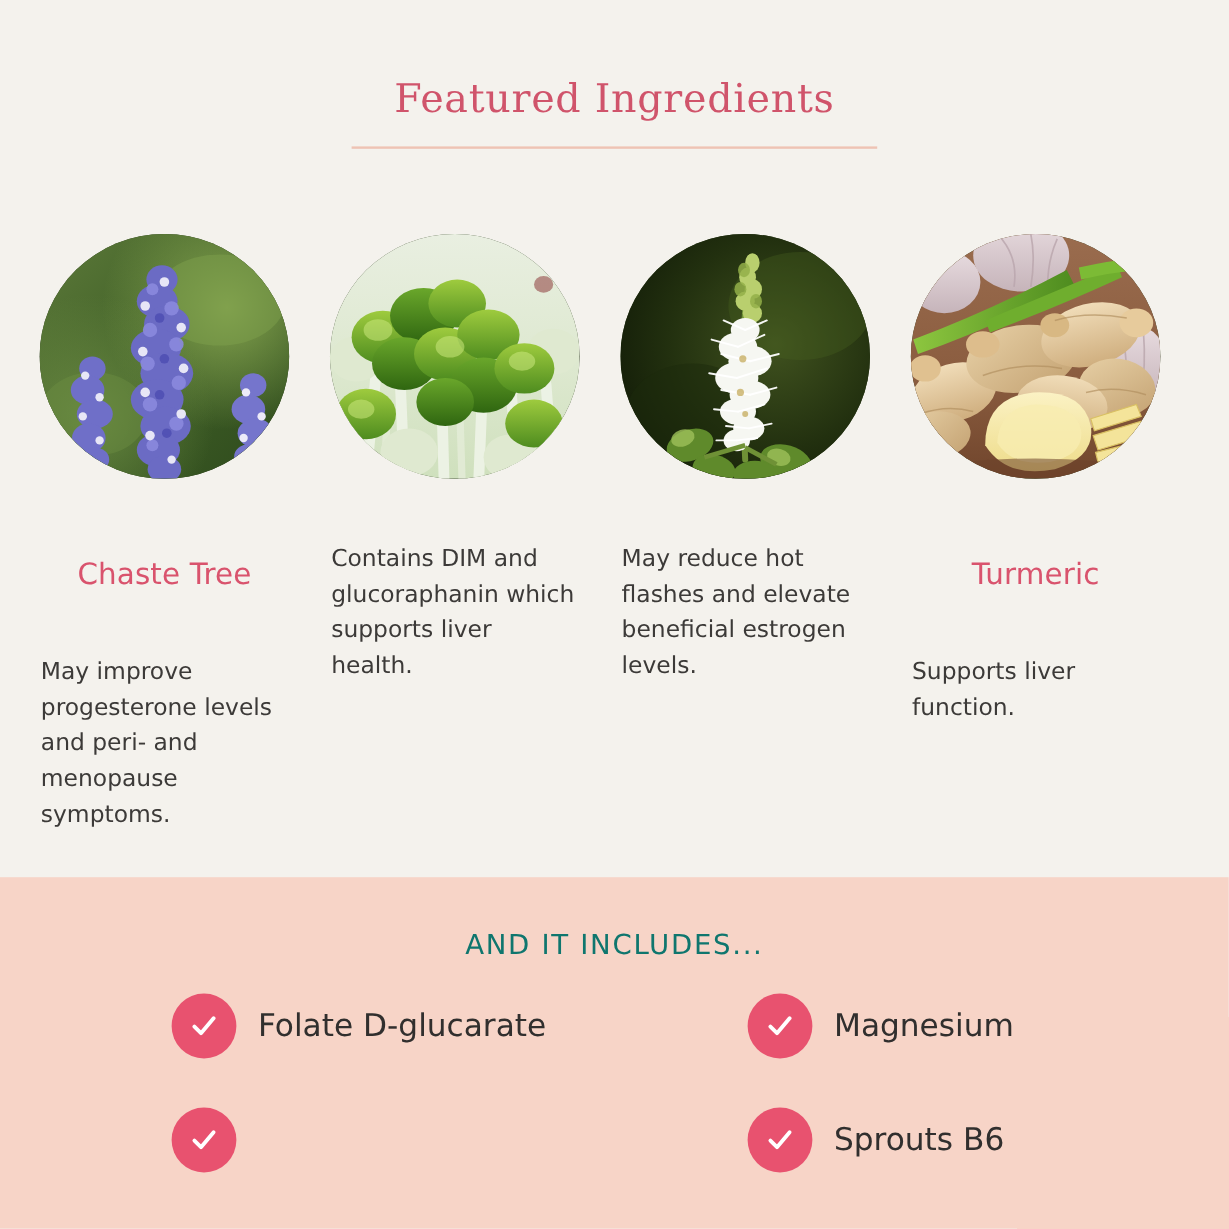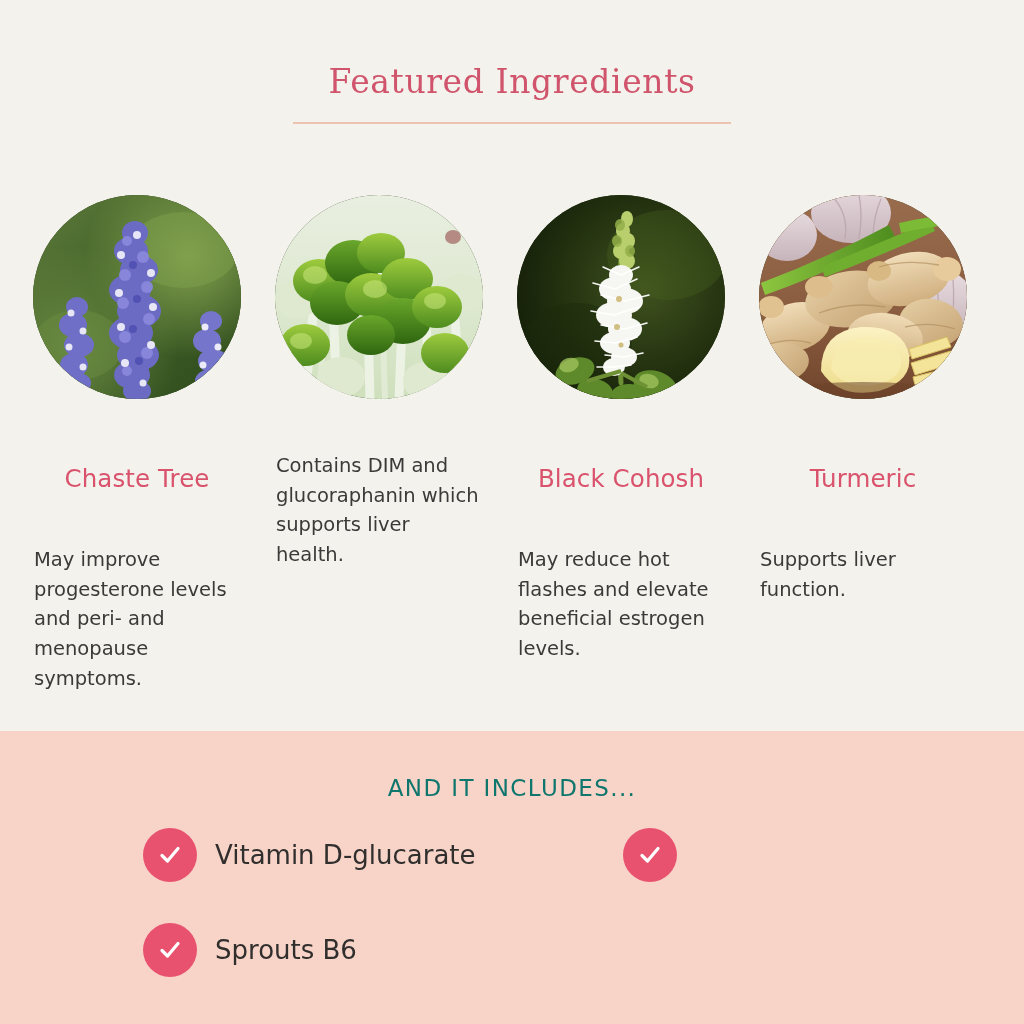--- a/index.html
+++ b/index.html
@@ -400,21 +400,20 @@
               <ellipse cx="112" cy="200" rx="18" ry="11"></ellipse>
             </g>
             <g fill="#9ec05a" opacity="0.8">
               <ellipse cx="52" cy="170" rx="10" ry="7" transform="rotate(-18 52 170)"></ellipse>
               <ellipse cx="132" cy="186" rx="10" ry="7" transform="rotate(16 132 186)"></ellipse>
             </g>
             <path d="M70 186 L104 176" stroke="#6f9136" stroke-width="4" fill="none"></path>
             <path d="M130 192 L104 178" stroke="#6f9136" stroke-width="4" fill="none"></path>
           </svg>
         </div>
-        <div class="card-name">Black Cohosh</div>
         <div class="card-desc">May reduce hot flashes and elevate beneficial estrogen levels.</div>
       </div>
 
       <div class="card">
         <div class="photo">
           <svg viewBox="0 0 208 204" preserveAspectRatio="xMidYMid slice" aria-hidden="true">
             <defs>
               <linearGradient id="tm-bg" x1="0" y1="0" x2="0" y2="1">
                 <stop offset="0%" stop-color="#9a6c4e"></stop>
                 <stop offset="60%" stop-color="#8a5c3f"></stop>
@@ -501,37 +500,45 @@
     <div class="includes-title">AND IT INCLUDES...</div>
 
     <div class="check-grid">
 
       <div class="check-item">
         <span class="check-circle">
           <svg width="30" height="30" viewBox="0 0 30 30" aria-hidden="true">
             <path d="M7 15.5 L12.5 21 L23 8.5" fill="none" stroke="#ffffff" stroke-width="3.2" stroke-linecap="round" stroke-linejoin="round"></path>
           </svg>
         </span>
-        <span class="check-label">Vitamin D-glucarate</span>
-      </div>
-
+        <span class="check-label">Folate D-glucarate</span>
+      </div>
 
       <div class="check-item">
         <span class="check-circle">
           <svg width="30" height="30" viewBox="0 0 30 30" aria-hidden="true">
             <path d="M7 15.5 L12.5 21 L23 8.5" fill="none" stroke="#ffffff" stroke-width="3.2" stroke-linecap="round" stroke-linejoin="round"></path>
           </svg>
         </span>
+        <span class="check-label">Magnesium</span>
       </div>
 
       <div class="check-item">
         <span class="check-circle">
           <svg width="30" height="30" viewBox="0 0 30 30" aria-hidden="true">
             <path d="M7 15.5 L12.5 21 L23 8.5" fill="none" stroke="#ffffff" stroke-width="3.2" stroke-linecap="round" stroke-linejoin="round"></path>
           </svg>
         </span>
+      </div>
+
+      <div class="check-item">
+        <span class="check-circle">
+          <svg width="30" height="30" viewBox="0 0 30 30" aria-hidden="true">
+            <path d="M7 15.5 L12.5 21 L23 8.5" fill="none" stroke="#ffffff" stroke-width="3.2" stroke-linecap="round" stroke-linejoin="round"></path>
+          </svg>
+        </span>
         <span class="check-label">Sprouts B6</span>
       </div>
 
     </div>
   </div>
 
 </div>
 
 </body></html>

